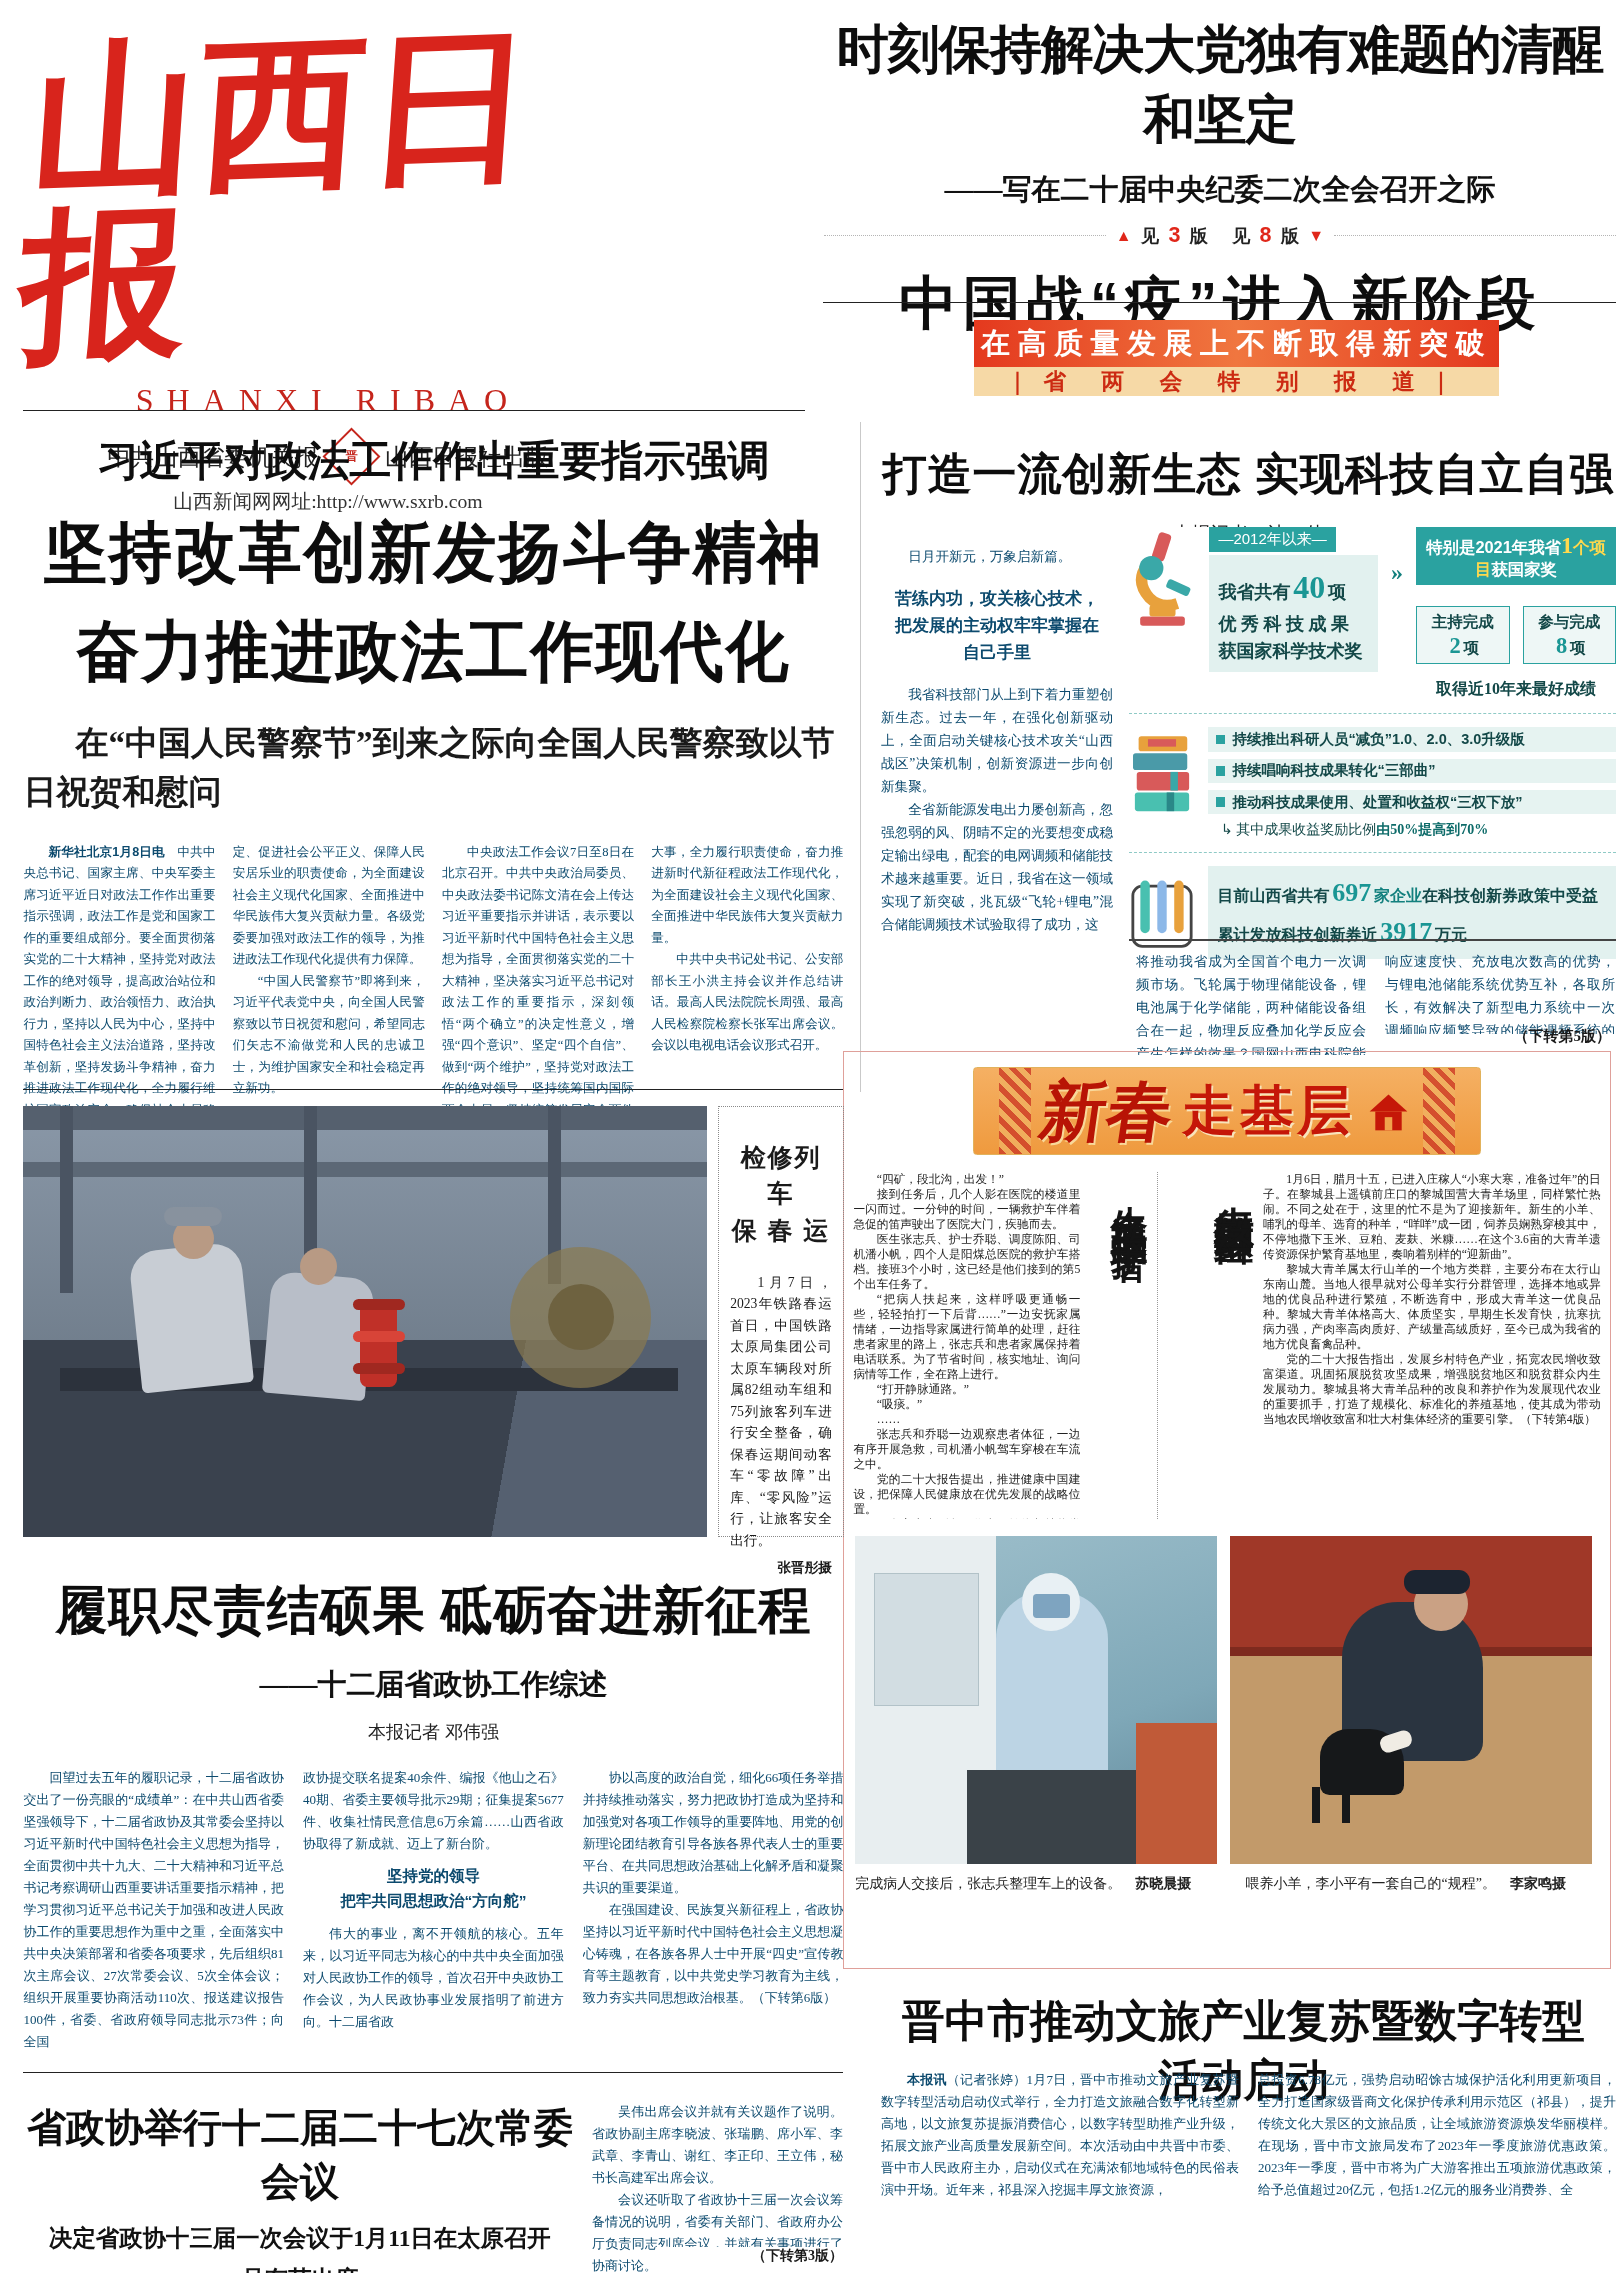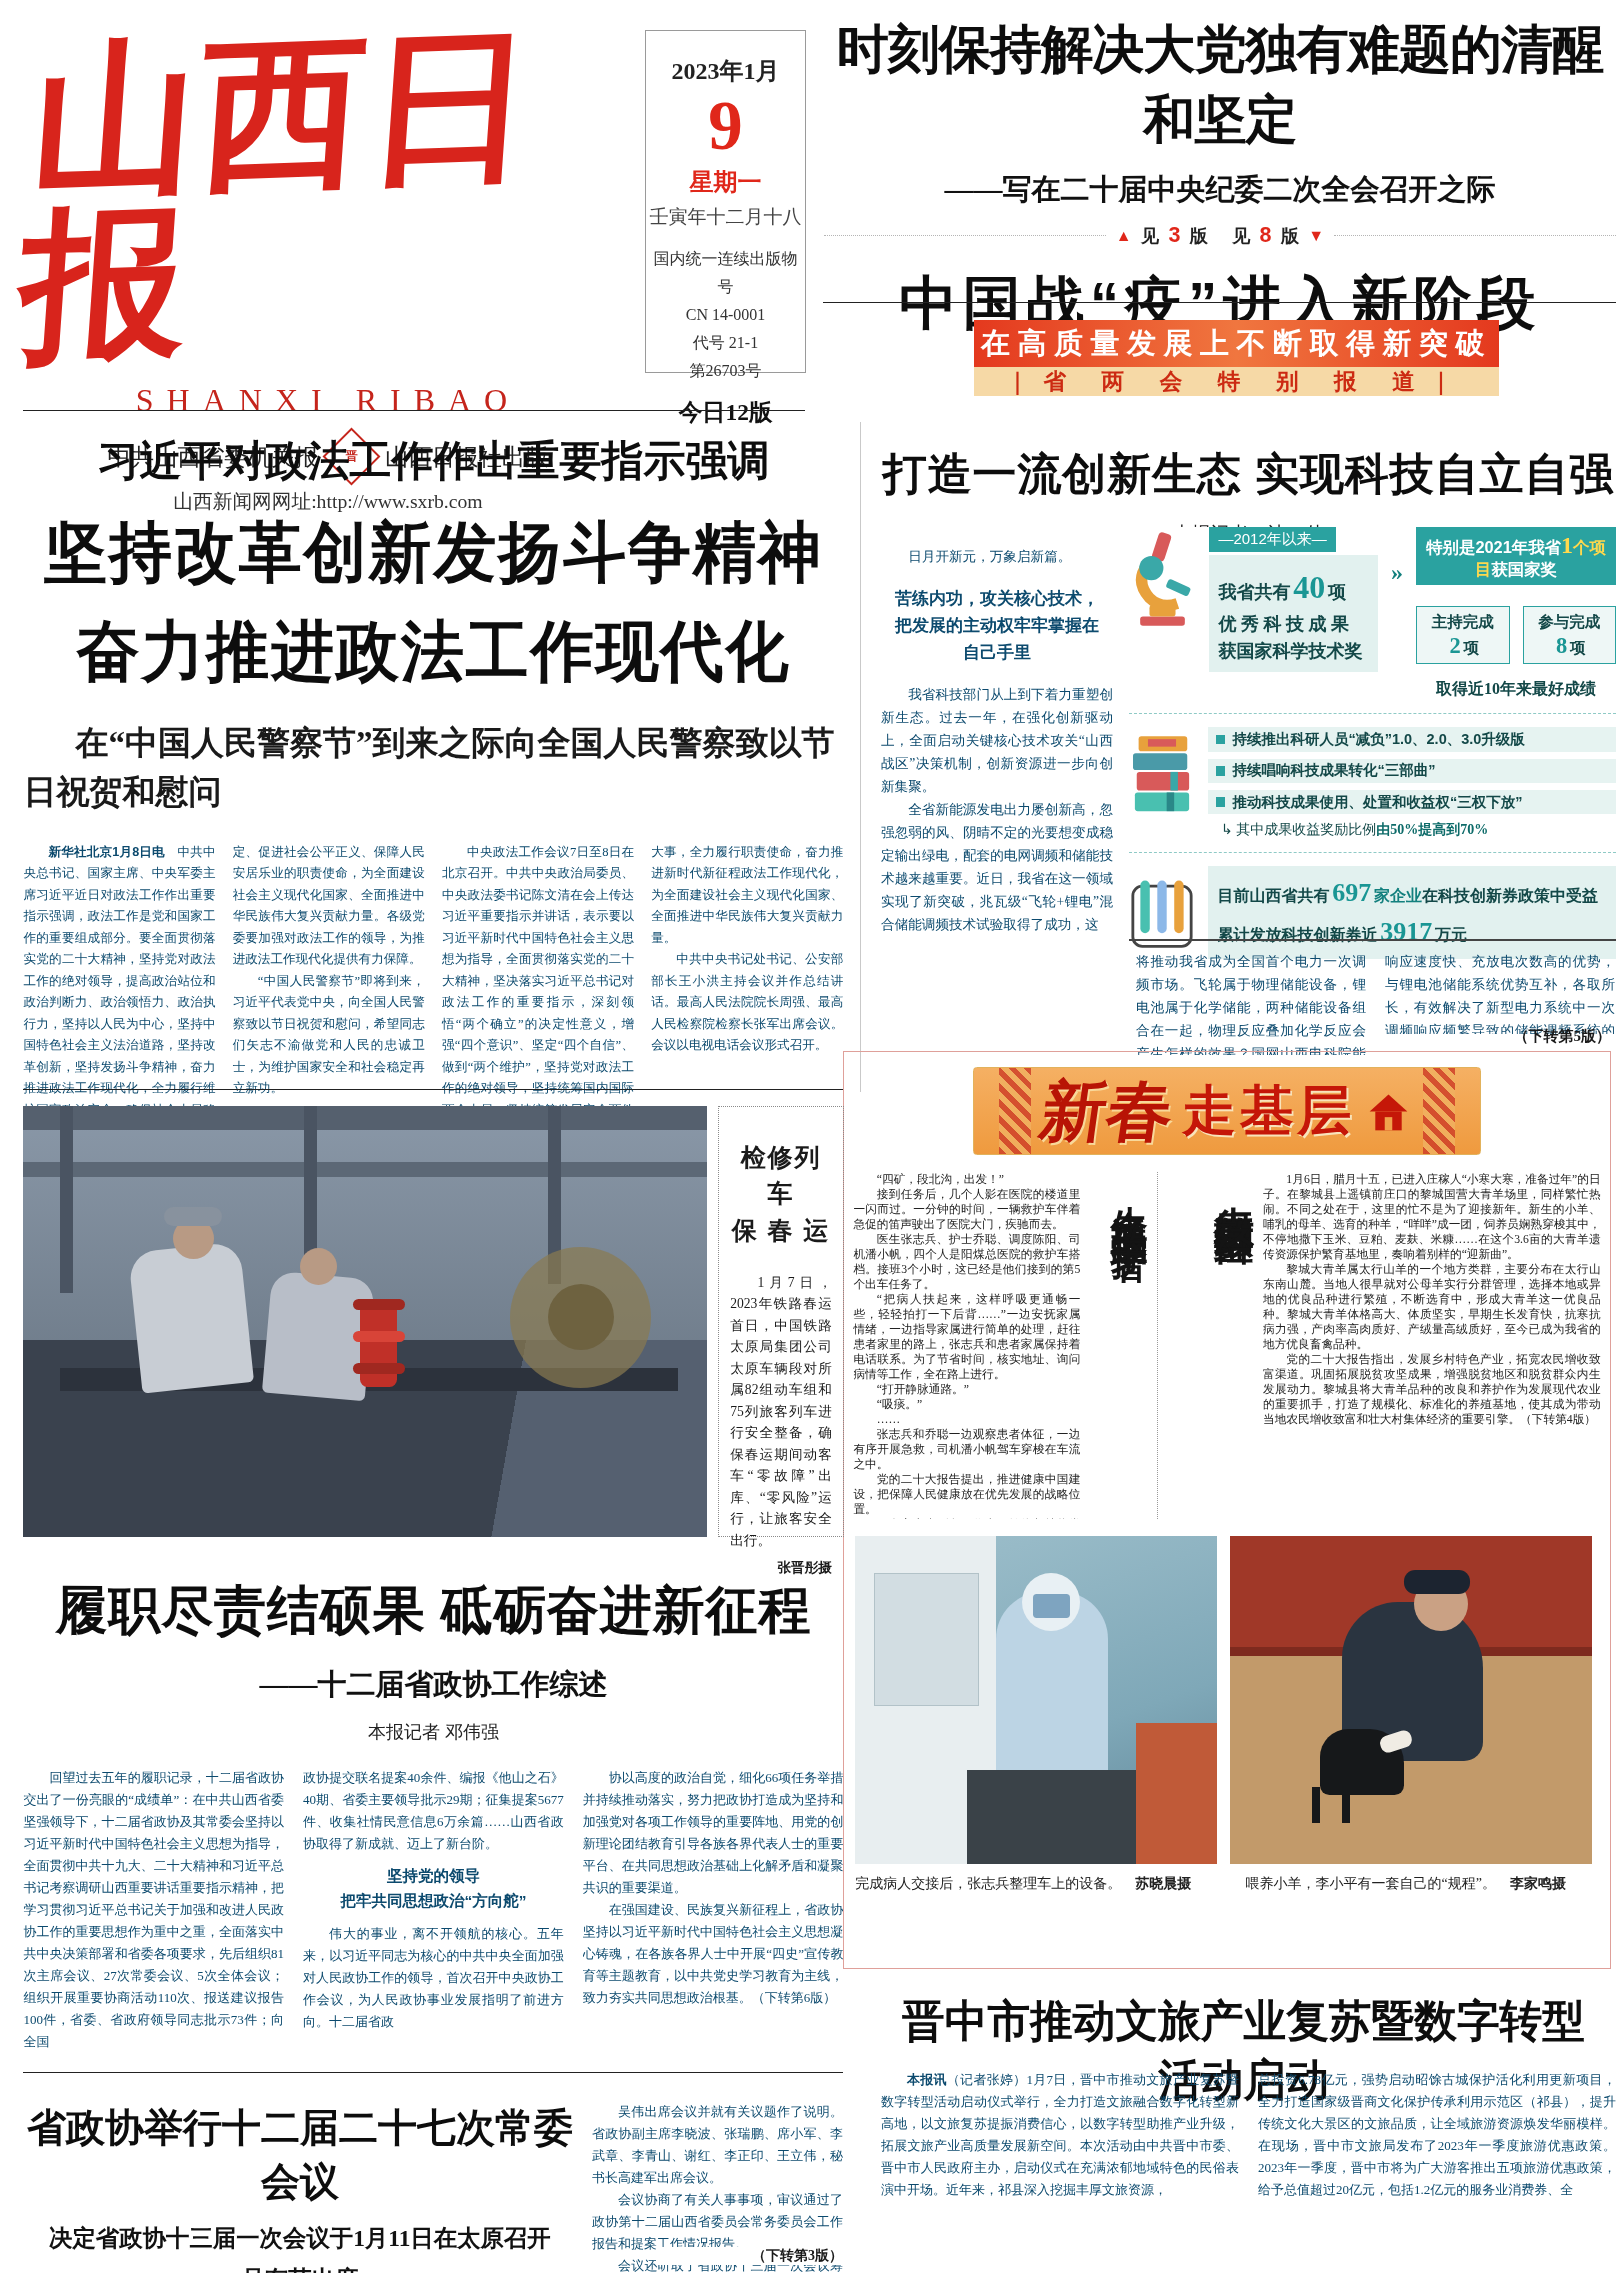--- a/index.html
+++ b/index.html
@@ -119,33 +119,20 @@
     <div class="orgline" style="margin-top:17px;">
       <span>中共山西省委机关报</span>
       <span class="logo-diamond">
           <span>晋</span>
         </span>
       <span>山西日报社出版</span>
     </div>
     <div class="weburl ctr" style="margin-top:11.2px;">山西新闻网网址:http://www.sxrb.com</div>
   </div>
 
-  <div class="abs datebox" style="left:645px;top:30px;width:161px;height:343px;">
-    <div class="l1">2023年1月</div>
-    <div class="day">9</div>
-    <div class="wk">星期一</div>
-    <div class="lunar">壬寅年十二月十八</div>
-    <div class="meta" style="margin-top:15px;">
-      <div>国内统一连续出版物号</div>
-      <div>CN 14-0001</div>
-      <div>代号 21-1</div>
-      <div>第26703号</div>
-    </div>
-    <div class="pages">今日12版</div>
-  </div>
 
   <div class="abs" style="left:824px;top:15px;width:792px;">
     <div class="hl h-top1 ctr">时刻保持解决大党独有难题的清醒和坚定</div>
     <div class="h-sub ctr" style="margin-top:15px;">——写在二十届中央纪委二次全会召开之际</div>
     <div class="refline" style="margin-top:13px;">
       <span class="dotline"></span>
       <span class="s">▲</span>
       <span class="t">见</span>
       <span class="n">3</span>
       <span class="t">版</span>
@@ -375,21 +362,21 @@
   </div>
   <div class="abs rule" style="left:23.4px;top:2072px;width:820px;"></div>
 
   <div class="abs" style="left:23.4px;top:2101px;width:553px;">
     <div class="hl ctr" style="font-size:39px;">省政协举行十二届二十七次常委会议</div>
     <div class="h-sub ctr" style="margin-top:13px;font-size:23.4px;">决定省政协十三届一次会议于1月11日在太原召开</div>
     <div class="h-sub ctr" style="margin-top:9.4px;font-size:23.4px;">吴存荣出席</div>
 
   </div>
   <div class="abs bodyt" style="left:592px;top:2101px;width:251px;height:173px;overflow:hidden;font-size:13px;line-height:22px;">
-    <span><p>吴伟出席会议并就有关议题作了说明。省政协副主席李晓波、张瑞鹏、席小军、李武章、李青山、谢红、李正印、王立伟，秘书长高建军出席会议。</p><p>会议协商了有关人事事项，审议通过了政协第十二届山西省委员会常务委员会工作报告和提案工作情况报告。</p><p>会议还听取了省政协十三届一次会议筹备情况的说明，省委有关部门、省政府办公厅负责同志列席会议，并就有关事项进行了协商讨论。</p></span>
+    <span><p>吴伟出席会议并就有关议题作了说明。省政协副主席李晓波、张瑞鹏、席小军、李武章、李青山、谢红、李正印、王立伟，秘书长高建军出席会议。</p><p>会议还听取了省政协十三届一次会议筹备情况的说明，省委有关部门、省政府办公厅负责同志列席会议，并就有关事项进行了协商讨论。</p></span>
   </div>
   <div class="abs jump" style="left:656px;top:2247px;width:187px;font-size:14px;background:#fff;">（下转第3版）</div>
 
   <div class="abs hl ctr" style="left:871px;top:1992px;width:745px;font-size:44px;transform:scaleX(.97);">晋中市推动文旅产业复苏暨数字转型活动启动</div>
   <div class="abs colflex bodyt" style="left:881px;top:2069px;width:735px;height:205px;font-size:13px;line-height:22px;">
     <div>
         <p><b class="sans">本报讯</b><span>（记者张婷）1月7日，晋中市推动文旅产业复苏暨数字转型活动启动仪式举行，全力打造文旅融合数字化转型新高地，以文旅复苏提振消费信心，以数字转型助推产业升级，拓展文旅产业高质量发展新空间。本次活动由中共晋中市委、晋中市人民政府主办，启动仪式在充满浓郁地域特色的民俗表演中开场。近年来，祁县深入挖掘丰厚文旅资源，</span></p>
       </div>
     <div>
         <p class="noind">总投资6.78亿元，强势启动昭馀古城保护活化利用更新项目，全力打造国家级晋商文化保护传承利用示范区（祁县），提升传统文化大景区的文旅品质，让全域旅游资源焕发华丽模样。在现场，晋中市文旅局发布了2023年一季度旅游优惠政策。2023年一季度，晋中市将为广大游客推出五项旅游优惠政策，给予总值超过20亿元，包括1.2亿元的服务业消费券、全</p>

